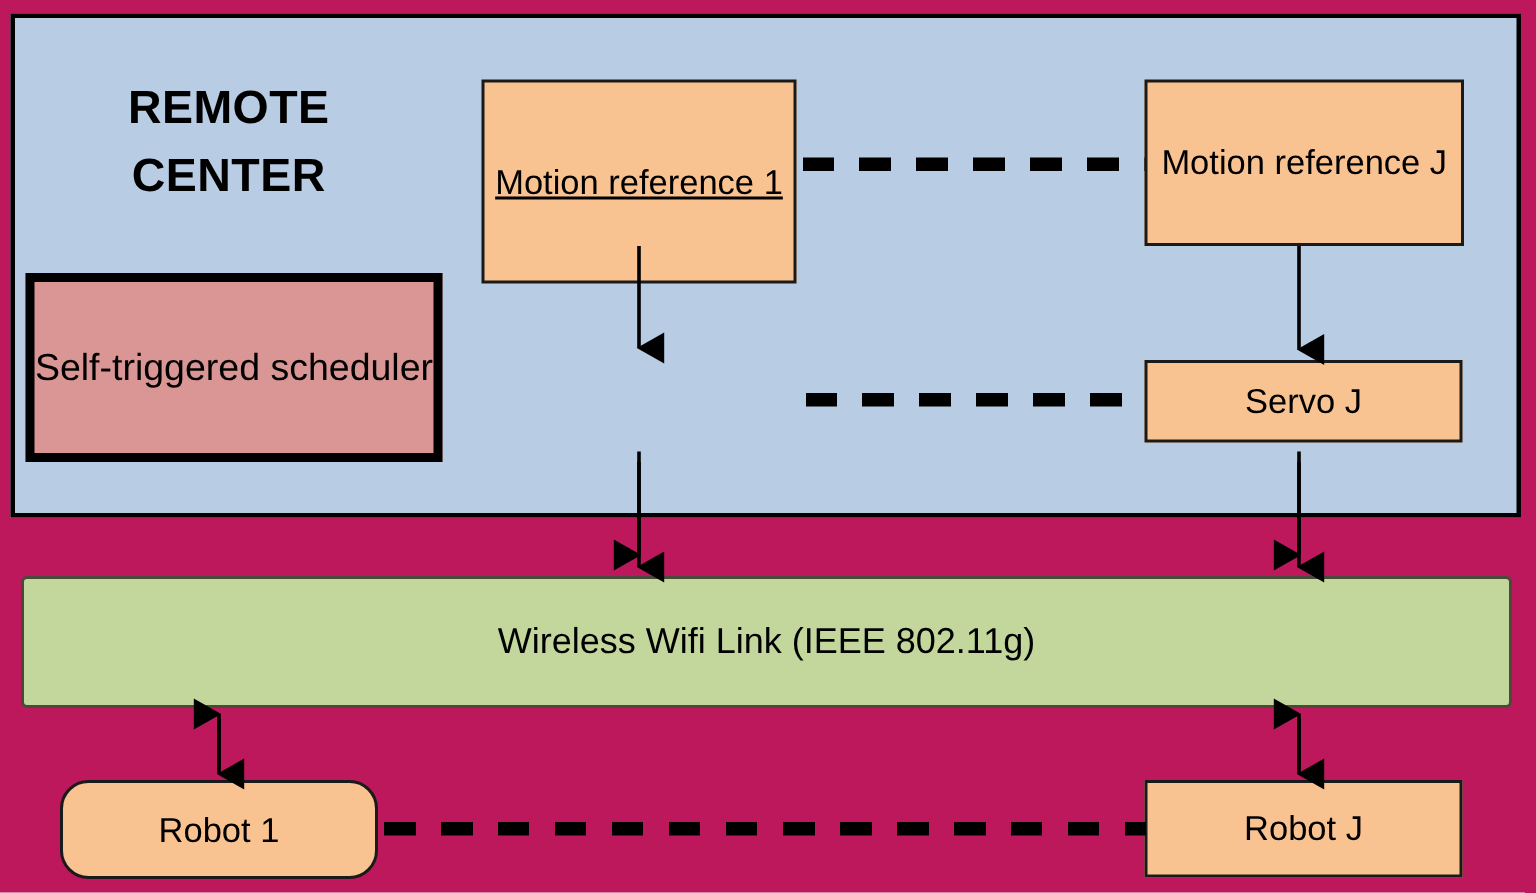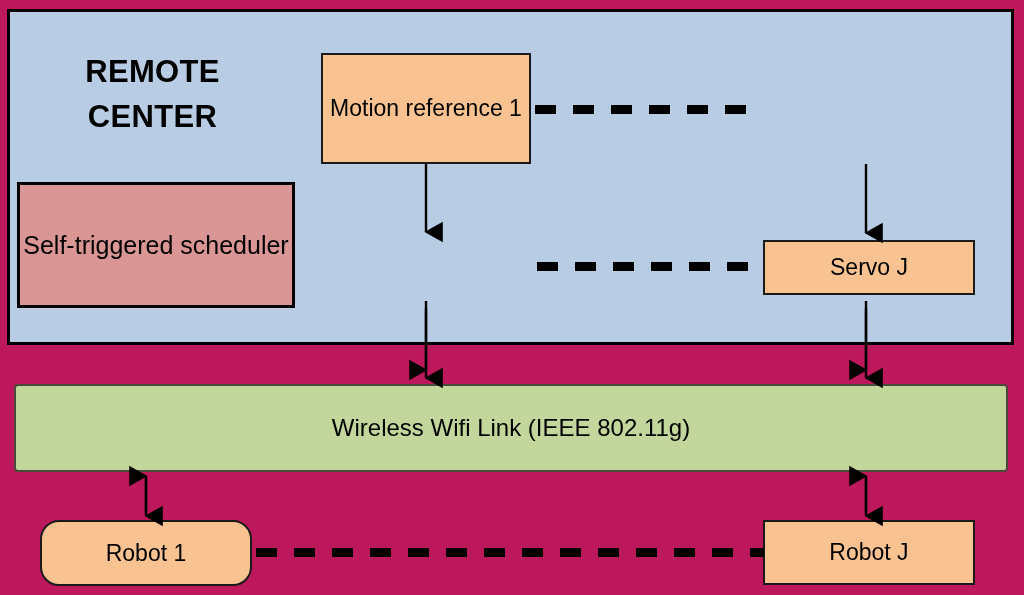--- a/index.html
+++ b/index.html
@@ -62,31 +62,31 @@
   .node.orange { background: #f9c291; }
 
   .scheduler {
     position: absolute;
     box-sizing: border-box;
     left: 17px;
     top: 182px;
     width: 278px;
     height: 126px;
     background: #d99694;
-    border: 3px solid #6d28d9;
+    border: 6px solid #6d28d9;
     display: flex;
     align-items: center;
     justify-content: center;
     text-align: center;
     font-size: 25px;
     line-height: 1.52;
     color: #000000;
   }
 
-  #motion-ref-1 { left: 321px; top: 53px;  width: 210px; height: 111px; }
+  #motion-ref-1 { left: 321px; top: 53px;  width: 210px; height: 136px; text-decoration: underline; }
   #motion-ref-j { left: 763px; top: 53px;  width: 213px; height: 111px; }
   #servo-1      { left: 320px; top: 239px; width: 212px; height: 56px;  }
   #servo-j      { left: 763px; top: 240px; width: 212px; height: 55px;  }
   #robot-1      { left: 40px;  top: 520px; width: 212px; height: 66px; border-radius: 19px;  }
   #robot-j      { left: 763px; top: 520px; width: 212px; height: 65px;  }
 
   
   .wireless-link {
     position: absolute;
     box-sizing: border-box;
@@ -134,20 +134,21 @@
 <div id="canvas">
 
   <div class="remote-center" style="background: rgb(184, 204, 228); border-color: rgb(0, 0, 0);">
     <div class="remote-center-title">REMOTE CENTER</div>
   </div>
 
   <div class="scheduler" style="background: rgb(217, 150, 148); border-color: rgb(0, 0, 0);">Self-triggered scheduler</div>
 
   <div class="node orange" id="motion-ref-1" style="background: rgb(249, 194, 145);">Motion reference 1</div>
 
+  <div class="node orange" id="motion-ref-j" style="background: rgb(249, 194, 145);">Motion reference J</div>
 
 
   <div class="node orange" id="servo-j" style="background: rgb(249, 194, 145); text-align: center;">Servo J</div>
 
   <div class="dash-h" id="dash-motion"></div>
   <div class="dash-h" id="dash-servo"></div>
 
   <div class="wireless-link" style="background: rgb(195, 214, 155); border-color: rgb(74, 74, 58);">Wireless Wifi Link (IEEE 802.11g)</div>
 
   <div class="node orange" id="robot-1" style="background: rgb(249, 194, 145);">Robot 1</div>

